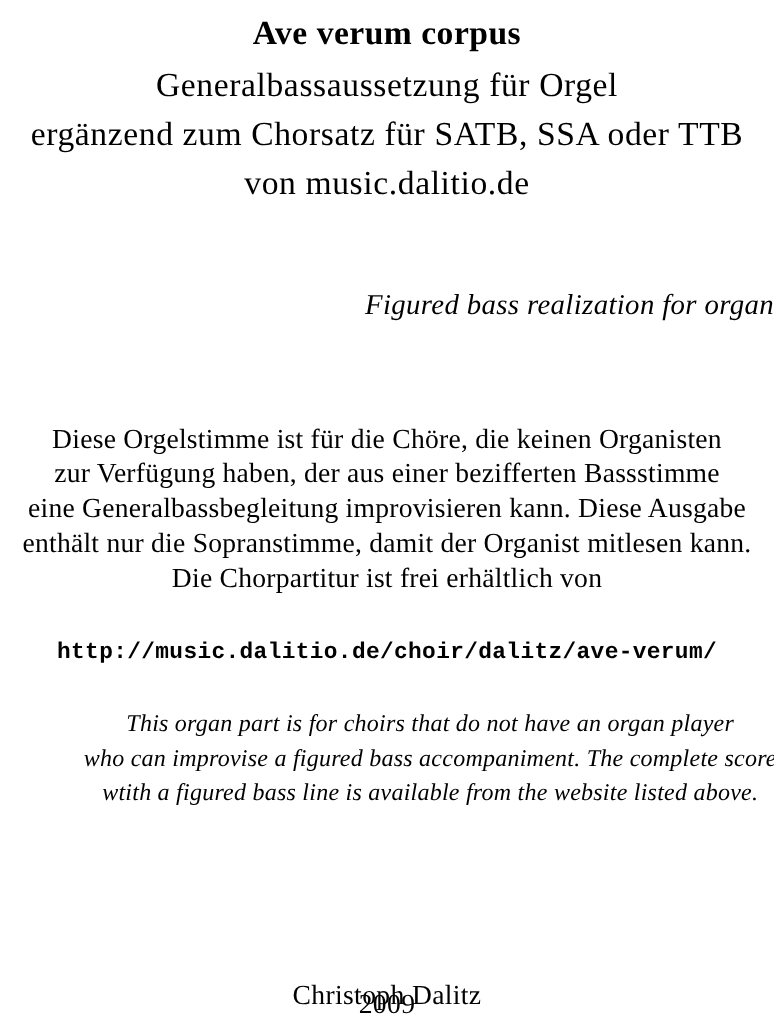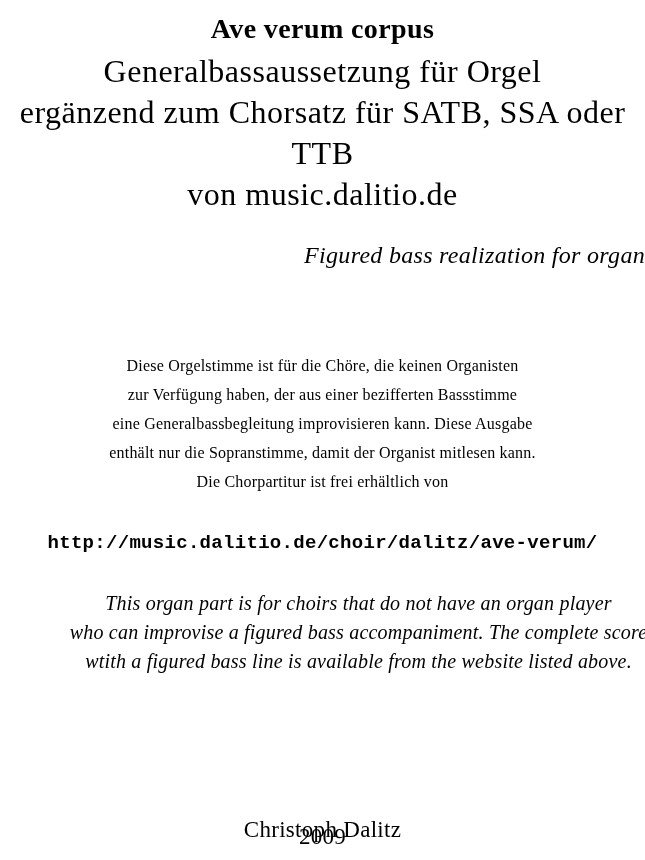--- a/index.html
+++ b/index.html
@@ -25,35 +25,35 @@
   }
   .title {
     top: 12px;
     font-size: 28px;
     font-weight: bold;
     line-height: 33px;
     letter-spacing: 0.4px;
   }
   .subtitle {
     top: 51px;
-    font-size: 32px;
+    font-size: 28px;
     line-height: 41px;
     letter-spacing: 0.5px;
   }
   .english-subtitle {
     top: 240px;
     font-size: 24px;
     font-style: italic;
     line-height: 30px;
     letter-spacing: 0.3px;
     text-align: right;
   }
   .german-note {
     top: 351px;
-    font-size: 16px;
+    font-size: 23px;
     line-height: 29px;
     letter-spacing: 0.2px;
   }
   .url {
     top: 531px;
     font-family: "Liberation Mono", monospace;
     font-weight: bold;
     font-size: 19px;
     line-height: 24px;
     letter-spacing: 0.3px;

